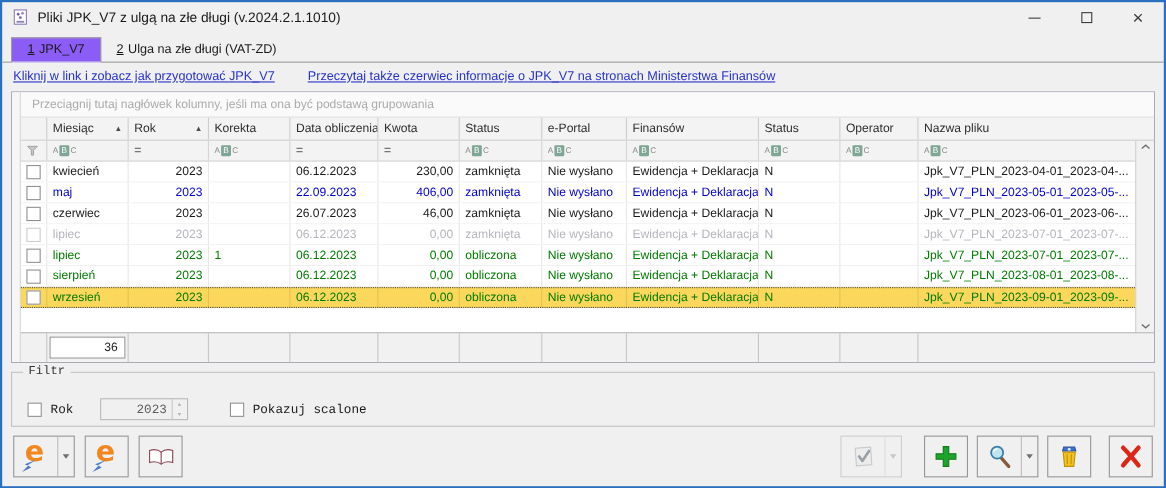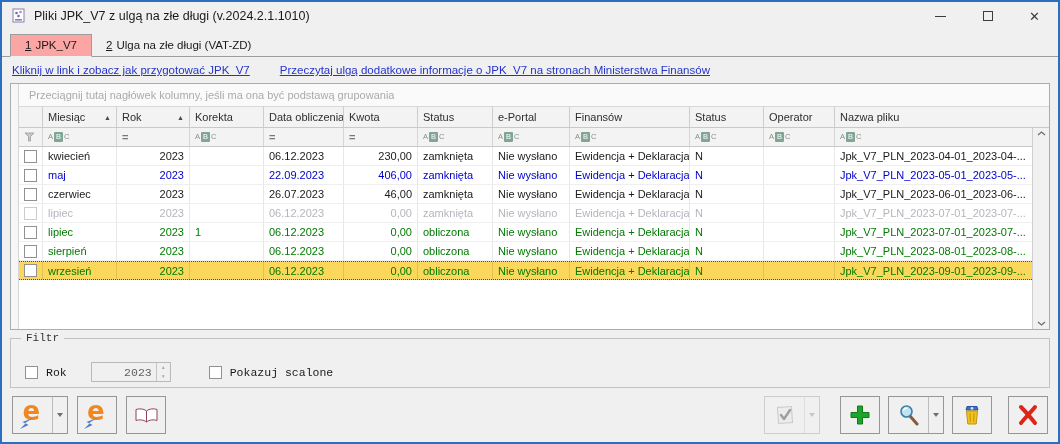--- a/index.html
+++ b/index.html
@@ -17,21 +17,21 @@
   .title{font-size:12.5px;color:#1a1a1a;white-space:nowrap;}
   .winctrl{margin-left:auto;display:flex;align-items:center;height:100%;}
   .wbtn{width:47px;height:100%;display:flex;align-items:center;justify-content:center;color:#3c3c3c;cursor:default;}
   .min-glyph{width:11px;border-top:1px solid #3c3c3c;display:inline-block;}
   .max-glyph{width:10px;height:10px;border:1px solid #3c3c3c;display:inline-block;}
   .x-glyph{font-size:13px;line-height:1;}
 
   
   .tabbar{height:27px;display:flex;align-items:flex-end;padding-left:8px;border-bottom:1px solid #9c9c9c;flex-shrink:0;}
   .tab{font-size:11.5px;color:#1a1a1a;padding:4px 14px 5px 14px;white-space:nowrap;}
-  .tab.active{border:1px solid #9c9c9c;border-bottom:1px solid #f0f0f1;margin-bottom:-1px;background:#fca5a5;}
+  .tab.active{border:1px solid #9c9c9c;border-bottom:1px solid #f0f0f1;margin-bottom:-1px;background:#8b5cf6;}
   .acc{text-decoration:underline;margin-right:4px;}
 
   
   .linksrow{height:26px;display:flex;align-items:center;gap:30px;padding-left:10px;flex-shrink:0;}
   .lnk{font-size:11.5px;color:#2633c8;text-decoration:underline;white-space:nowrap;cursor:pointer;}
 
   
   .grid{margin:0 8px;height:247px;border:1px solid #a8adb3;background:#fff;display:flex;flex-shrink:0;}
   .gstrip{width:8px;background:#f6f6f6;border-right:1px solid #d6d6d6;flex-shrink:0;}
   .gmain{flex:1;display:flex;flex-direction:column;min-width:0;}
@@ -153,21 +153,21 @@
     <div class="tab active">
       <span class="acc">1</span><span>JPK_V7</span>
     </div>
     <div class="tab">
       <span class="acc">2</span><span>Ulga na złe długi (VAT-ZD)</span>
     </div>
   </div>
 
   <div class="linksrow">
     <span class="lnk">Kliknij w link i zobacz jak przygotować JPK_V7</span>
-    <span class="lnk">Przeczytaj ulgą dodatkowe informacje o JPK_V7 na stronach Ministerstwa Finansów</span>
+    <span class="lnk">Przeczytaj także czerwiec informacje o JPK_V7 na stronach Ministerstwa Finansów</span>
   </div>
 
   <div class="grid">
     <div class="gstrip"></div>
     <div class="gmain">
 
       <div class="ghint">Przeciągnij tutaj nagłówek kolumny, jeśli ma ona być podstawą grupowania</div>
 
       <div class="hdr">
         <span class="hc w-chk"></span>
@@ -409,20 +409,36 @@
         <div class="vscroll">
           <svg width="9" height="5" viewBox="0 0 9 5">
               <polyline points="1,4 4.5,1 8,4" fill="none" stroke="#6f6f6f" stroke-width="1.3"></polyline>
             </svg>
           <svg width="9" height="5" viewBox="0 0 9 5">
               <polyline points="1,1 4.5,4 8,1" fill="none" stroke="#6f6f6f" stroke-width="1.3"></polyline>
             </svg>
         </div>
       </div>
 
+      <div class="sumrow">
+        <span class="sc w-chk"></span>
+        <span class="sc w-month">
+            <span class="sumbox">36</span>
+          </span>
+        <span class="sc w-year"></span>
+        <span class="sc w-kor"></span>
+        <span class="sc w-date"></span>
+        <span class="sc w-kwota"></span>
+        <span class="sc w-status"></span>
+        <span class="sc w-eportal"></span>
+        <span class="sc w-zaw"></span>
+        <span class="sc w-scal"></span>
+        <span class="sc w-oper"></span>
+        <span class="sc w-file"></span>
+      </div>
 
     </div>
   </div>
 
   <div class="fieldset">
     <span class="legend">Filtr</span>
     <div class="ckrow">
       <span class="cb"></span>
       <span>Rok</span>
       <span class="spin">

